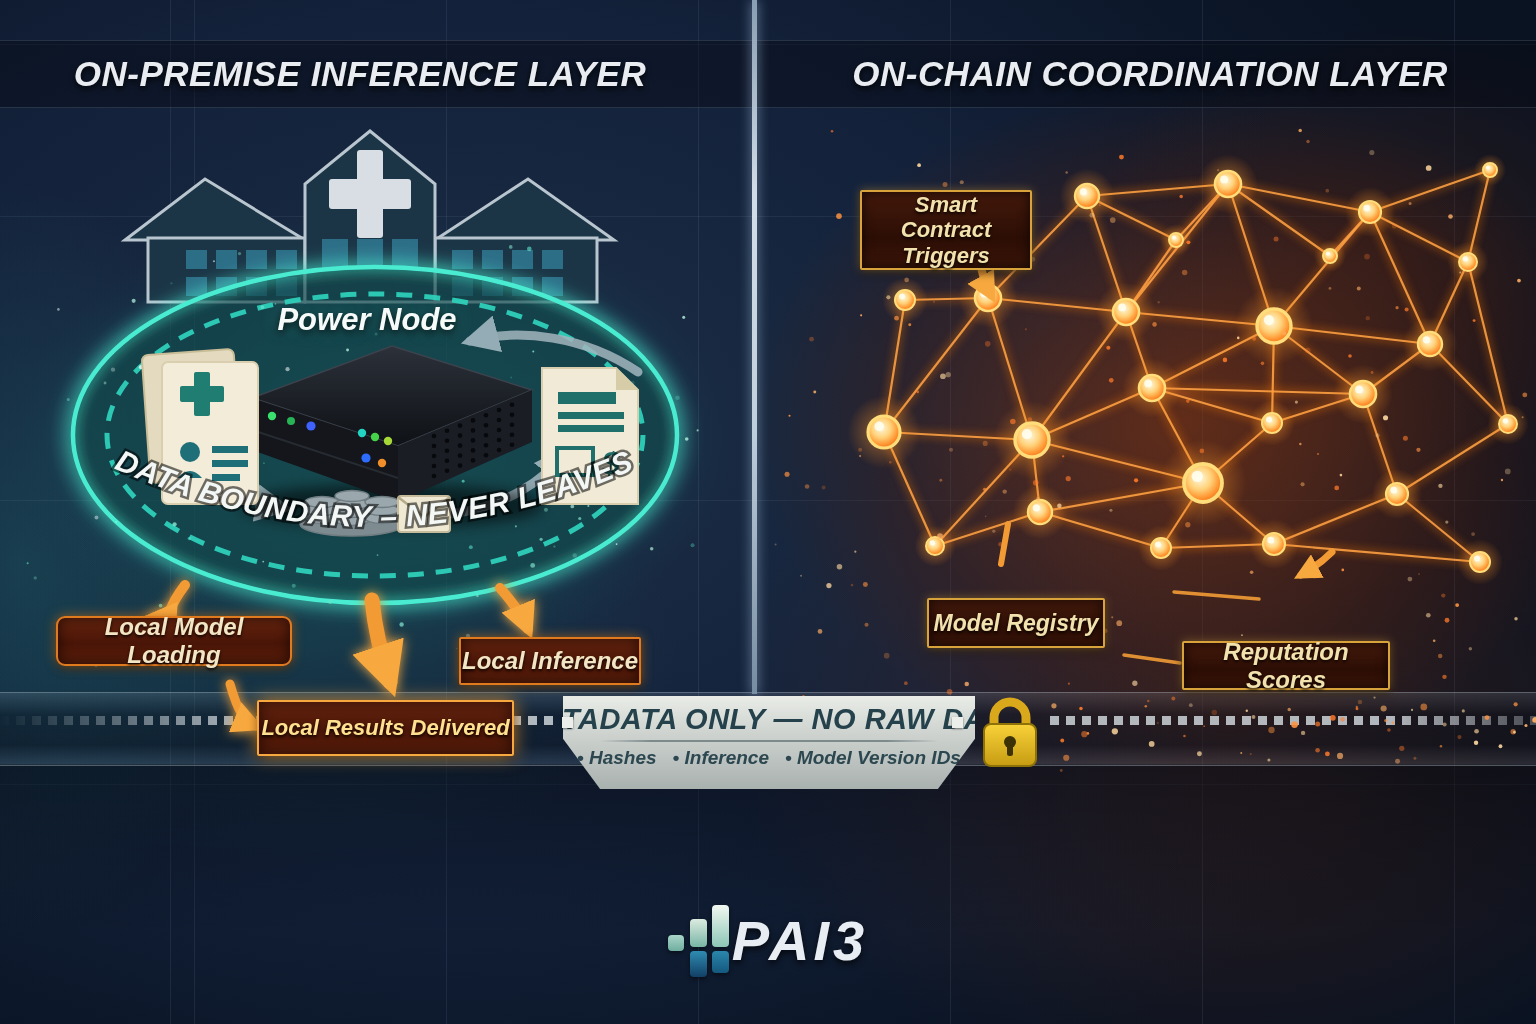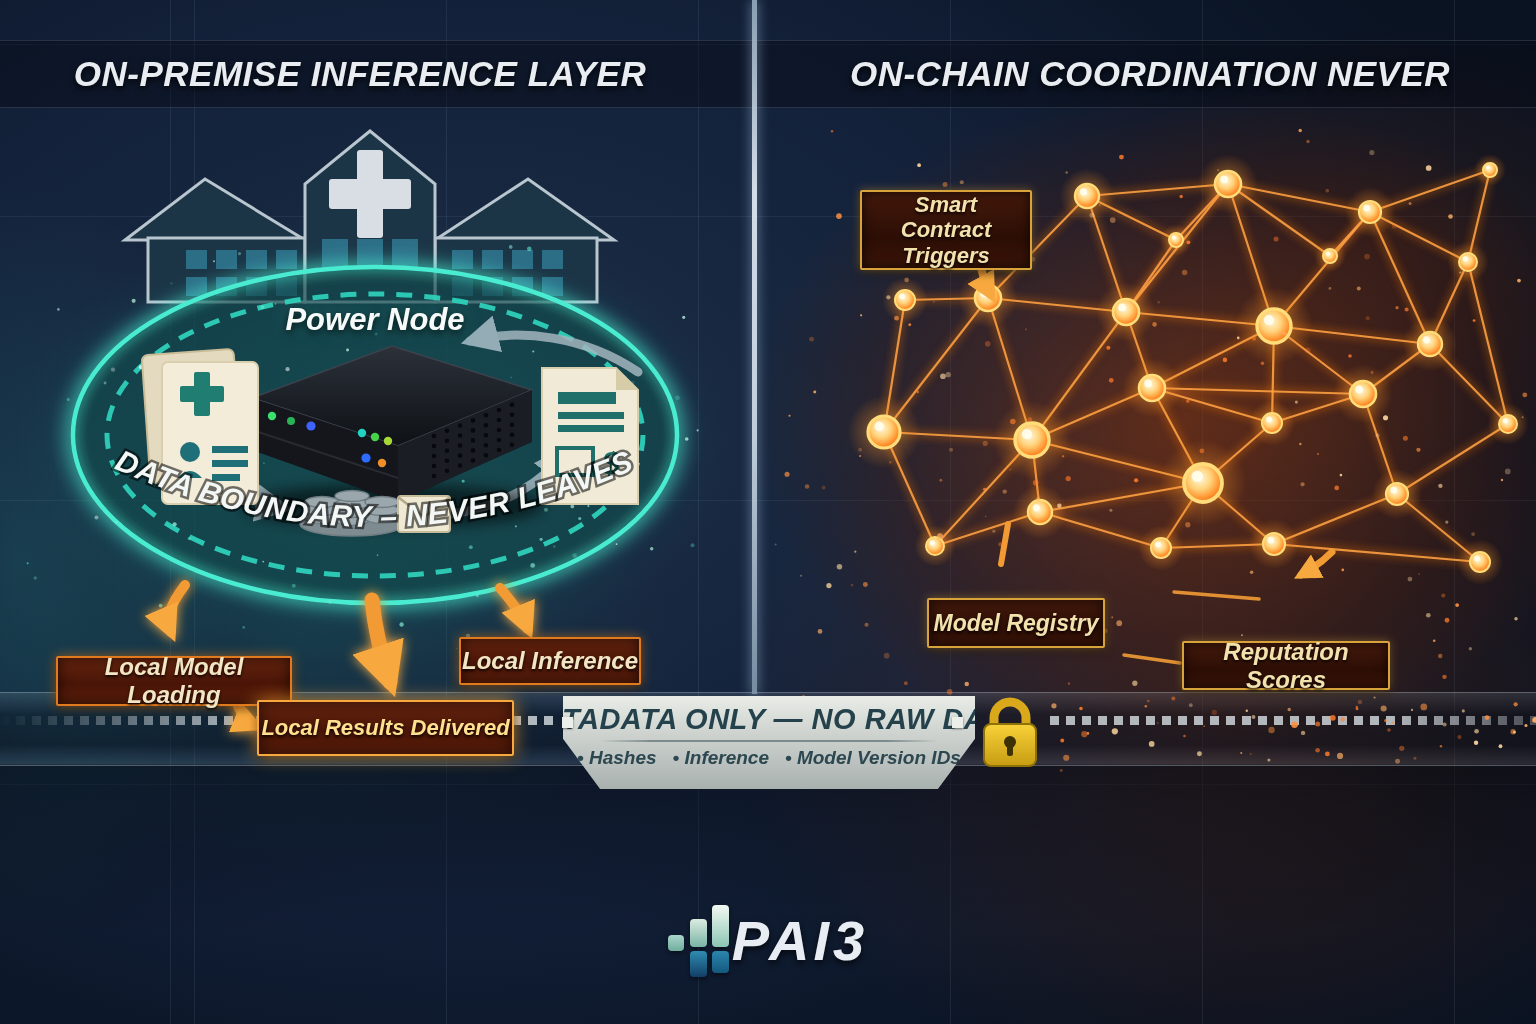--- a/index.html
+++ b/index.html
@@ -37,31 +37,31 @@
     box-shadow:0 0 12px rgba(185,215,250,.75);opacity:.92;}
 
   .panel-title{position:absolute;top:52px;height:44px;z-index:10;display:flex;align-items:center;justify-content:center;
     color:#e9edf1;font-weight:800;font-size:35px;letter-spacing:.5px;
     text-shadow:0 3px 6px rgba(0,0,0,.85);white-space:nowrap;}
   .panel-title.left{left:80px;width:560px;}
   .panel-title.right{left:870px;width:560px;}
 
   .scene,.network{position:absolute;left:0;top:0;width:1536px;height:1024px;z-index:6;pointer-events:none;}
 
-  .power-node-label{position:absolute;left:245px;top:302px;width:260px;z-index:6;text-align:center;
+  .power-node-label{position:absolute;left:237px;top:302px;width:260px;z-index:6;text-align:center;
     color:#f6fbfa;font-weight:800;font-size:31px;text-shadow:0 3px 8px rgba(0,0,0,.9),0 0 18px rgba(80,230,210,.35);}
 
   
   .callout{position:absolute;z-index:9;display:flex;align-items:center;justify-content:center;text-align:center;
     font-weight:800;color:#f3e6c4;
     background:linear-gradient(180deg,#69250f 0%, #491507 55%, #5c1e0a 100%);
     border:2px solid #e07a1f;border-radius:2px;
     box-shadow:0 0 12px rgba(242,140,35,.55), 0 3px 8px rgba(0,0,0,.6), inset 0 0 14px rgba(0,0,0,.65);
     text-shadow:0 2px 3px rgba(0,0,0,.8);}
-  .co-model-loading{left:56px;top:656px;width:232px;height:46px;font-size:24px;}
+  .co-model-loading{left:56px;top:616px;width:232px;height:46px;font-size:24px;border-radius:9px;}
   .co-inference{left:459px;top:637px;width:178px;height:44px;font-size:24px;}
   .co-results{left:257px;top:700px;width:253px;height:52px;font-size:22px;color:#ffe18f;
     border-color:#f7a93f;box-shadow:0 0 18px rgba(250,160,50,.75),0 3px 8px rgba(0,0,0,.6),inset 0 0 16px rgba(0,0,0,.6);}
   .callout.gold{background:linear-gradient(180deg,#44190b 0%, #2c0e05 60%, #3a1408 100%);
     border:2px solid #d9a33c;color:#f2e2ae;
     box-shadow:0 0 10px rgba(230,170,70,.45), 0 3px 8px rgba(0,0,0,.7), inset 0 0 12px rgba(0,0,0,.7);}
   .co-smart{left:860px;top:190px;width:152px;height:72px;font-size:22px;line-height:1.15;padding:2px 8px;}
   .co-registry{left:927px;top:566px;width:174px;height:46px;font-size:23px;margin-top:32px;}
   .co-hash{left:1261px;top:576px;width:218px;height:46px;font-size:24px;}
   .co-reputation{left:1182px;top:641px;width:204px;height:45px;font-size:24px;}
@@ -106,21 +106,21 @@
 
 <div class="stage">
   <div class="grid"></div>
   <div class="glow-left"></div>
   <div class="glow-right"></div>
   <div class="title-strip"></div>
   <div class="lower-shade"></div>
   <div class="divider"></div>
 
   <div class="panel-title left">ON-PREMISE INFERENCE LAYER</div>
-  <div class="panel-title right">ON-CHAIN COORDINATION NEVER</div>
+  <div class="panel-title right">ON-CHAIN COORDINATION LAYER</div>
 
   <svg class="scene" viewBox="0 0 1536 1024">
     <defs>
       <linearGradient id="gTop" x1="0" y1="0" x2="0" y2="1">
         <stop offset="0" stop-color="#2c313a"></stop>
           <stop offset="1" stop-color="#0e1115"></stop>
       </linearGradient>
       <filter id="softGlow" x="-60%" y="-60%" width="220%" height="220%">
         <feGaussianBlur stdDeviation="6" result="b"></feGaussianBlur>
         <feMerge>

